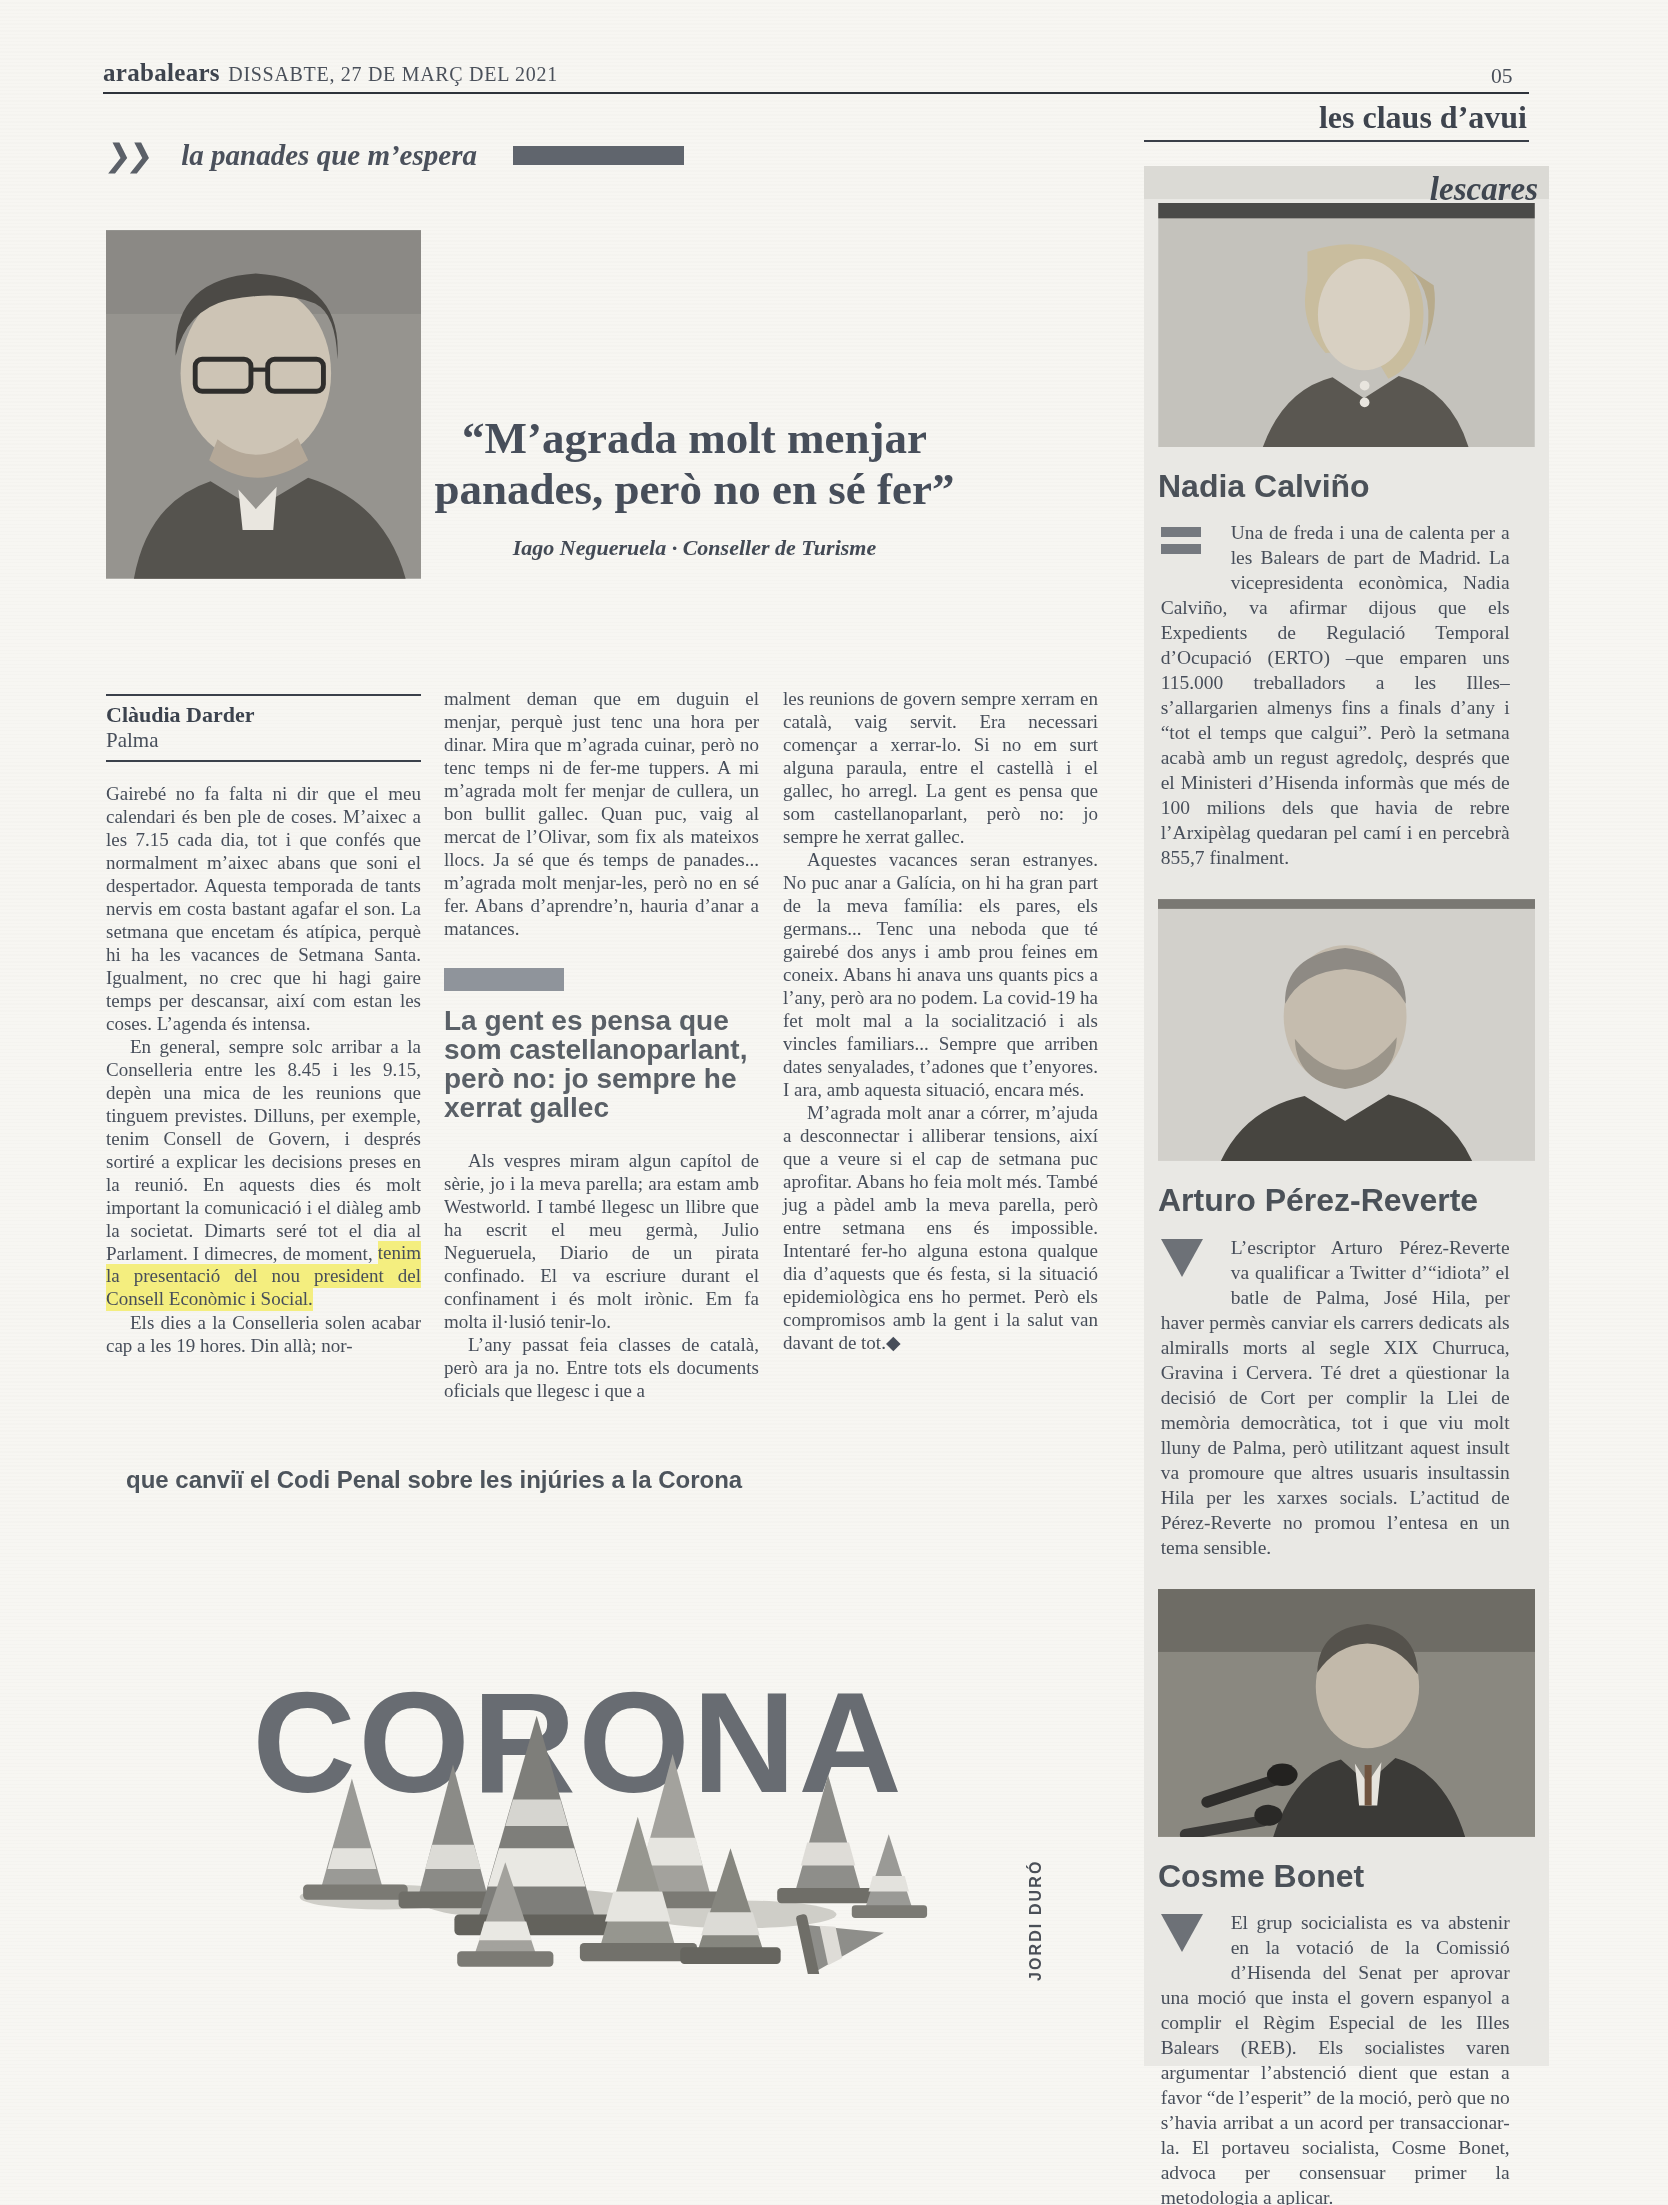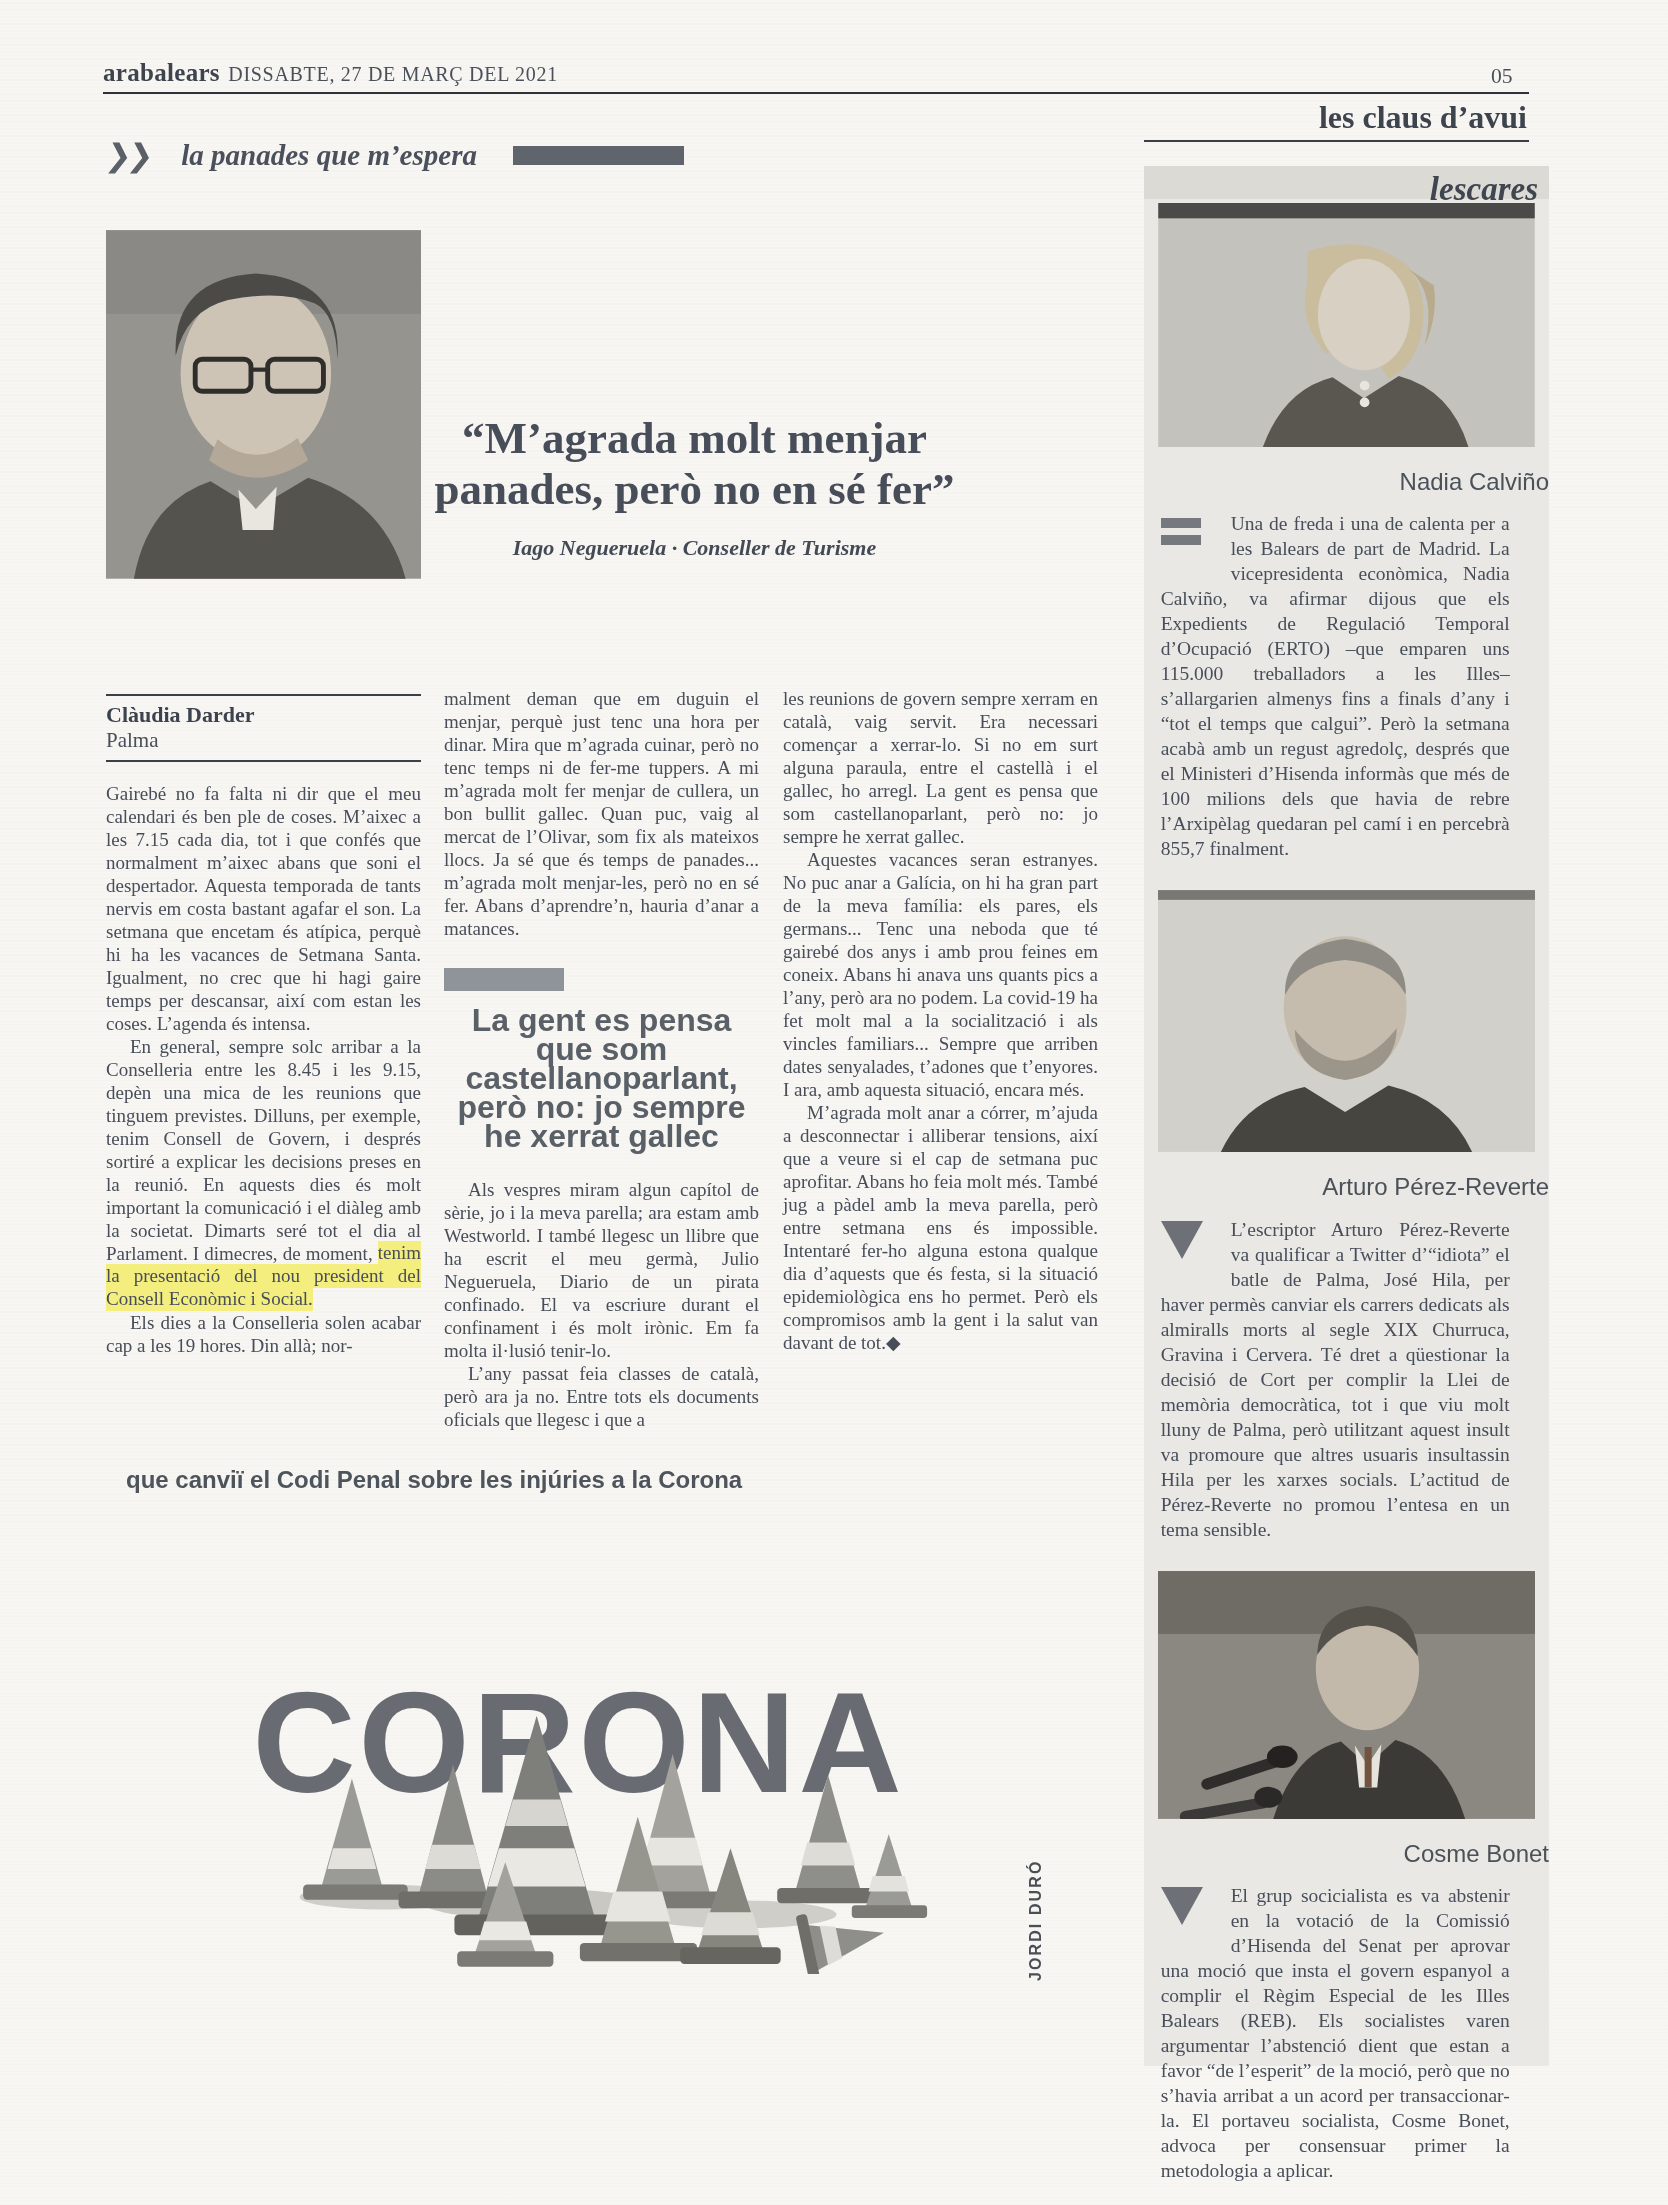--- a/index.html
+++ b/index.html
@@ -38,41 +38,41 @@
   .col1{left:106px;top:694px;}
   .col2{left:444px;top:687px;}
   .col3{left:783px;top:687px;}
   .author-block{border-top:2.1px solid #3a404a;border-bottom:2.1px solid #3a404a;
                 padding:7px 0 8.4px 0;margin-bottom:19.5px;}
   .author{font-weight:bold;font-size:22px;color:#3c434e;}
   .place{font-size:21px;color:#474e5a;margin-top:2.8px;}
   mark{background:#f4ee7f;color:inherit;padding:1.4px 0;box-decoration-break:clone;-webkit-box-decoration-break:clone;}
   .pullquote{margin:28px 0 26.5px 0;}
   .pq-bar{width:120px;height:23px;background:#8f949b;margin-bottom:15.3px;}
-  .pq-text{font-family:"Liberation Sans",sans-serif;font-weight:bold;font-size:32px;line-height:29px;
-           color:#5a6067;text-align:center;}
+  .pq-text{font-family:"Liberation Sans",sans-serif;font-weight:bold;font-size:28px;line-height:29px;
+           color:#5a6067;text-align:left;}
   
   .defit-bar{position:absolute;left:105px;top:1416px;width:971px;height:31px;background:#6b7077;
              text-align:center;}
   .defit-bar span{font-family:"Liberation Sans",sans-serif;font-weight:bold;font-size:19.5px;
                   color:#f4f3ef;letter-spacing:1.4px;line-height:31px;}
   .defit-headline{position:absolute;left:126px;top:1463px;font-family:"Liberation Sans",sans-serif;
                   font-weight:bold;font-size:24px;line-height:33px;color:#4d545c;}
   .cones{position:absolute;left:209px;top:1569px;width:739px;height:405px;}
   .credit{position:absolute;left:1027px;top:1981px;transform:rotate(-90deg);transform-origin:left top;
           font-family:"Liberation Sans",sans-serif;font-weight:bold;font-size:16px;letter-spacing:2.1px;
           color:#4a4f57;white-space:nowrap;}
   
   .rail{position:absolute;left:1144px;top:166px;width:405px;height:1900px;background:#e9e8e4;}
   .rail-band{height:33px;background:#dbdad5;text-align:right;}
   .rail-band span{font-family:"Liberation Serif",serif;font-style:italic;font-weight:bold;
                   font-size:33px;color:#3f4650;line-height:46px;padding-right:11px;}
   .rail-photo{width:377px;margin:4.2px auto 0 auto;display:block;}
-  .rail h2{font-family:"Liberation Sans",sans-serif;font-weight:normal;font-size:24px;color:#4b5158;
-           margin:21px 0 15.3px 14px;text-align:right;}
+  .rail h2{font-family:"Liberation Sans",sans-serif;font-weight:bold;font-size:32px;color:#4b5158;
+           margin:21px 0 15.3px 14px;}
   .rail-text{width:349px;margin:0 auto 0 16.7px;font-size:19.5px;line-height:25px;text-align:justify;color:#474e5a;}
   .rail-icon{float:left;width:70px;height:53px;}
   .eq-bar{width:40px;height:10.5px;background:#75797f;margin:6.3px 0;}
   .tri-down{width:0;height:0;border-left:21.6px solid transparent;border-right:21.6px solid transparent;
             border-top:38px solid #6d7177;margin-top:4.2px;}
 </style>
 </head>
 <body>
 
 <div class="page">

